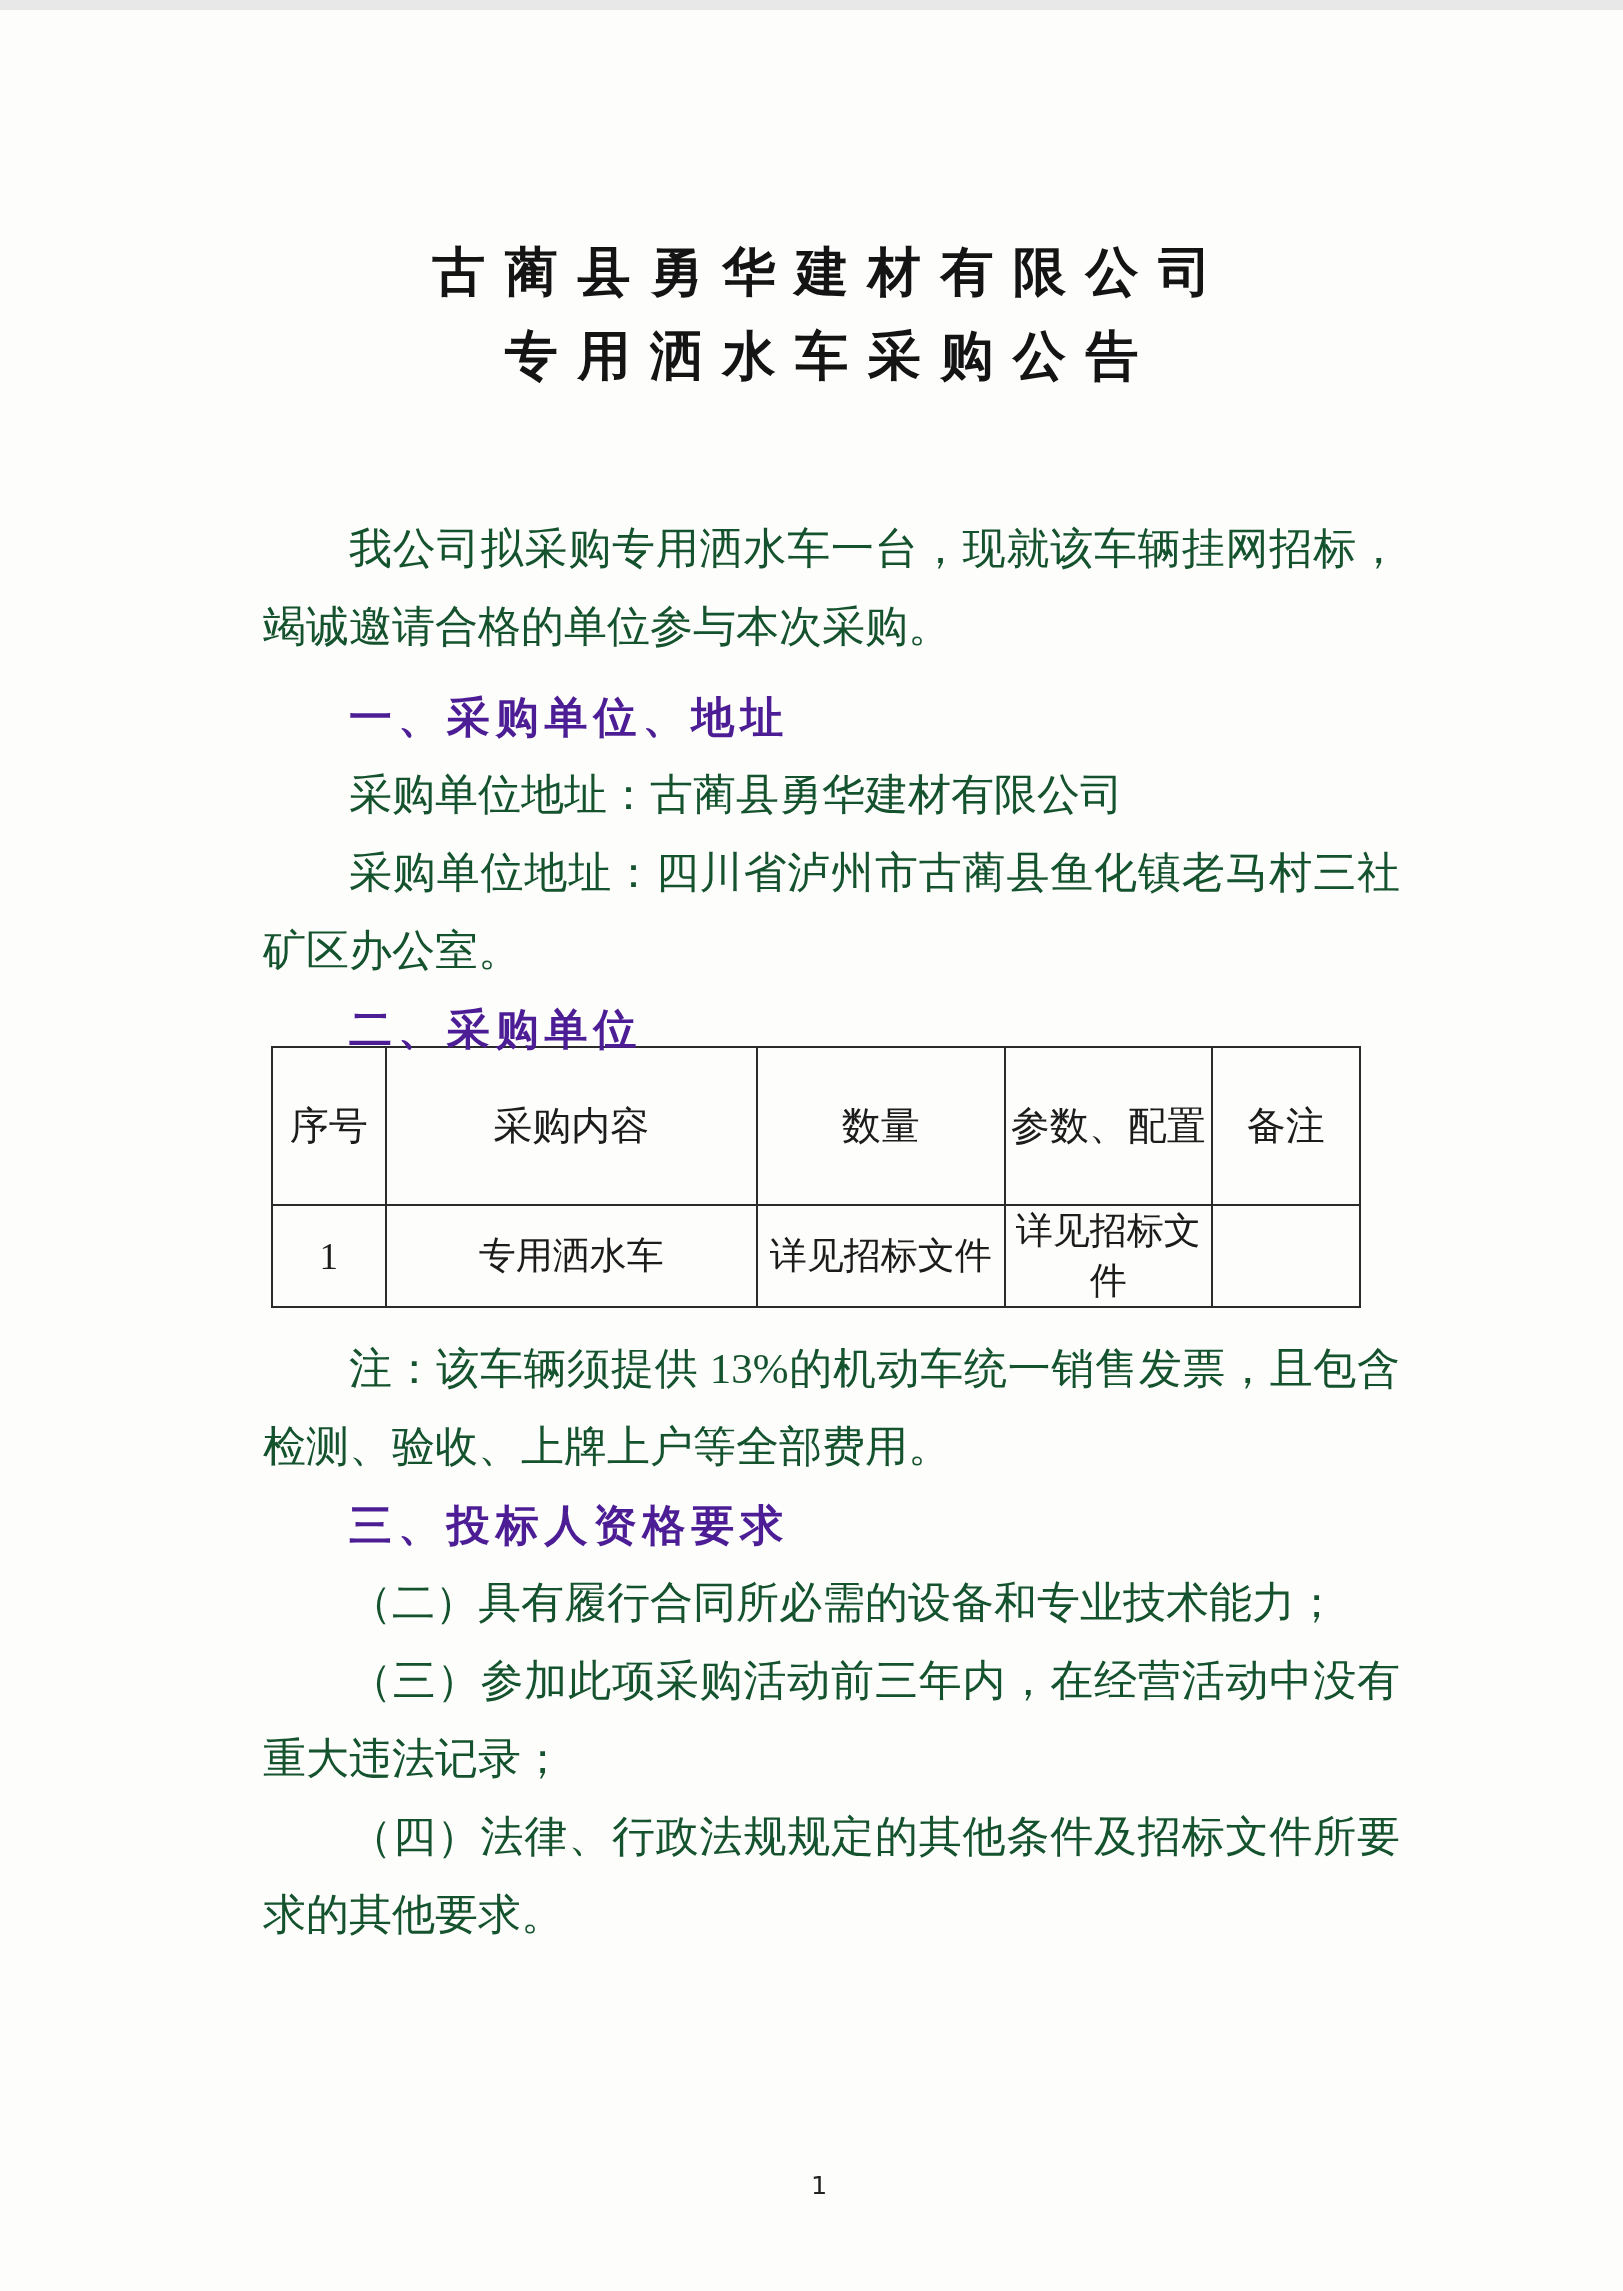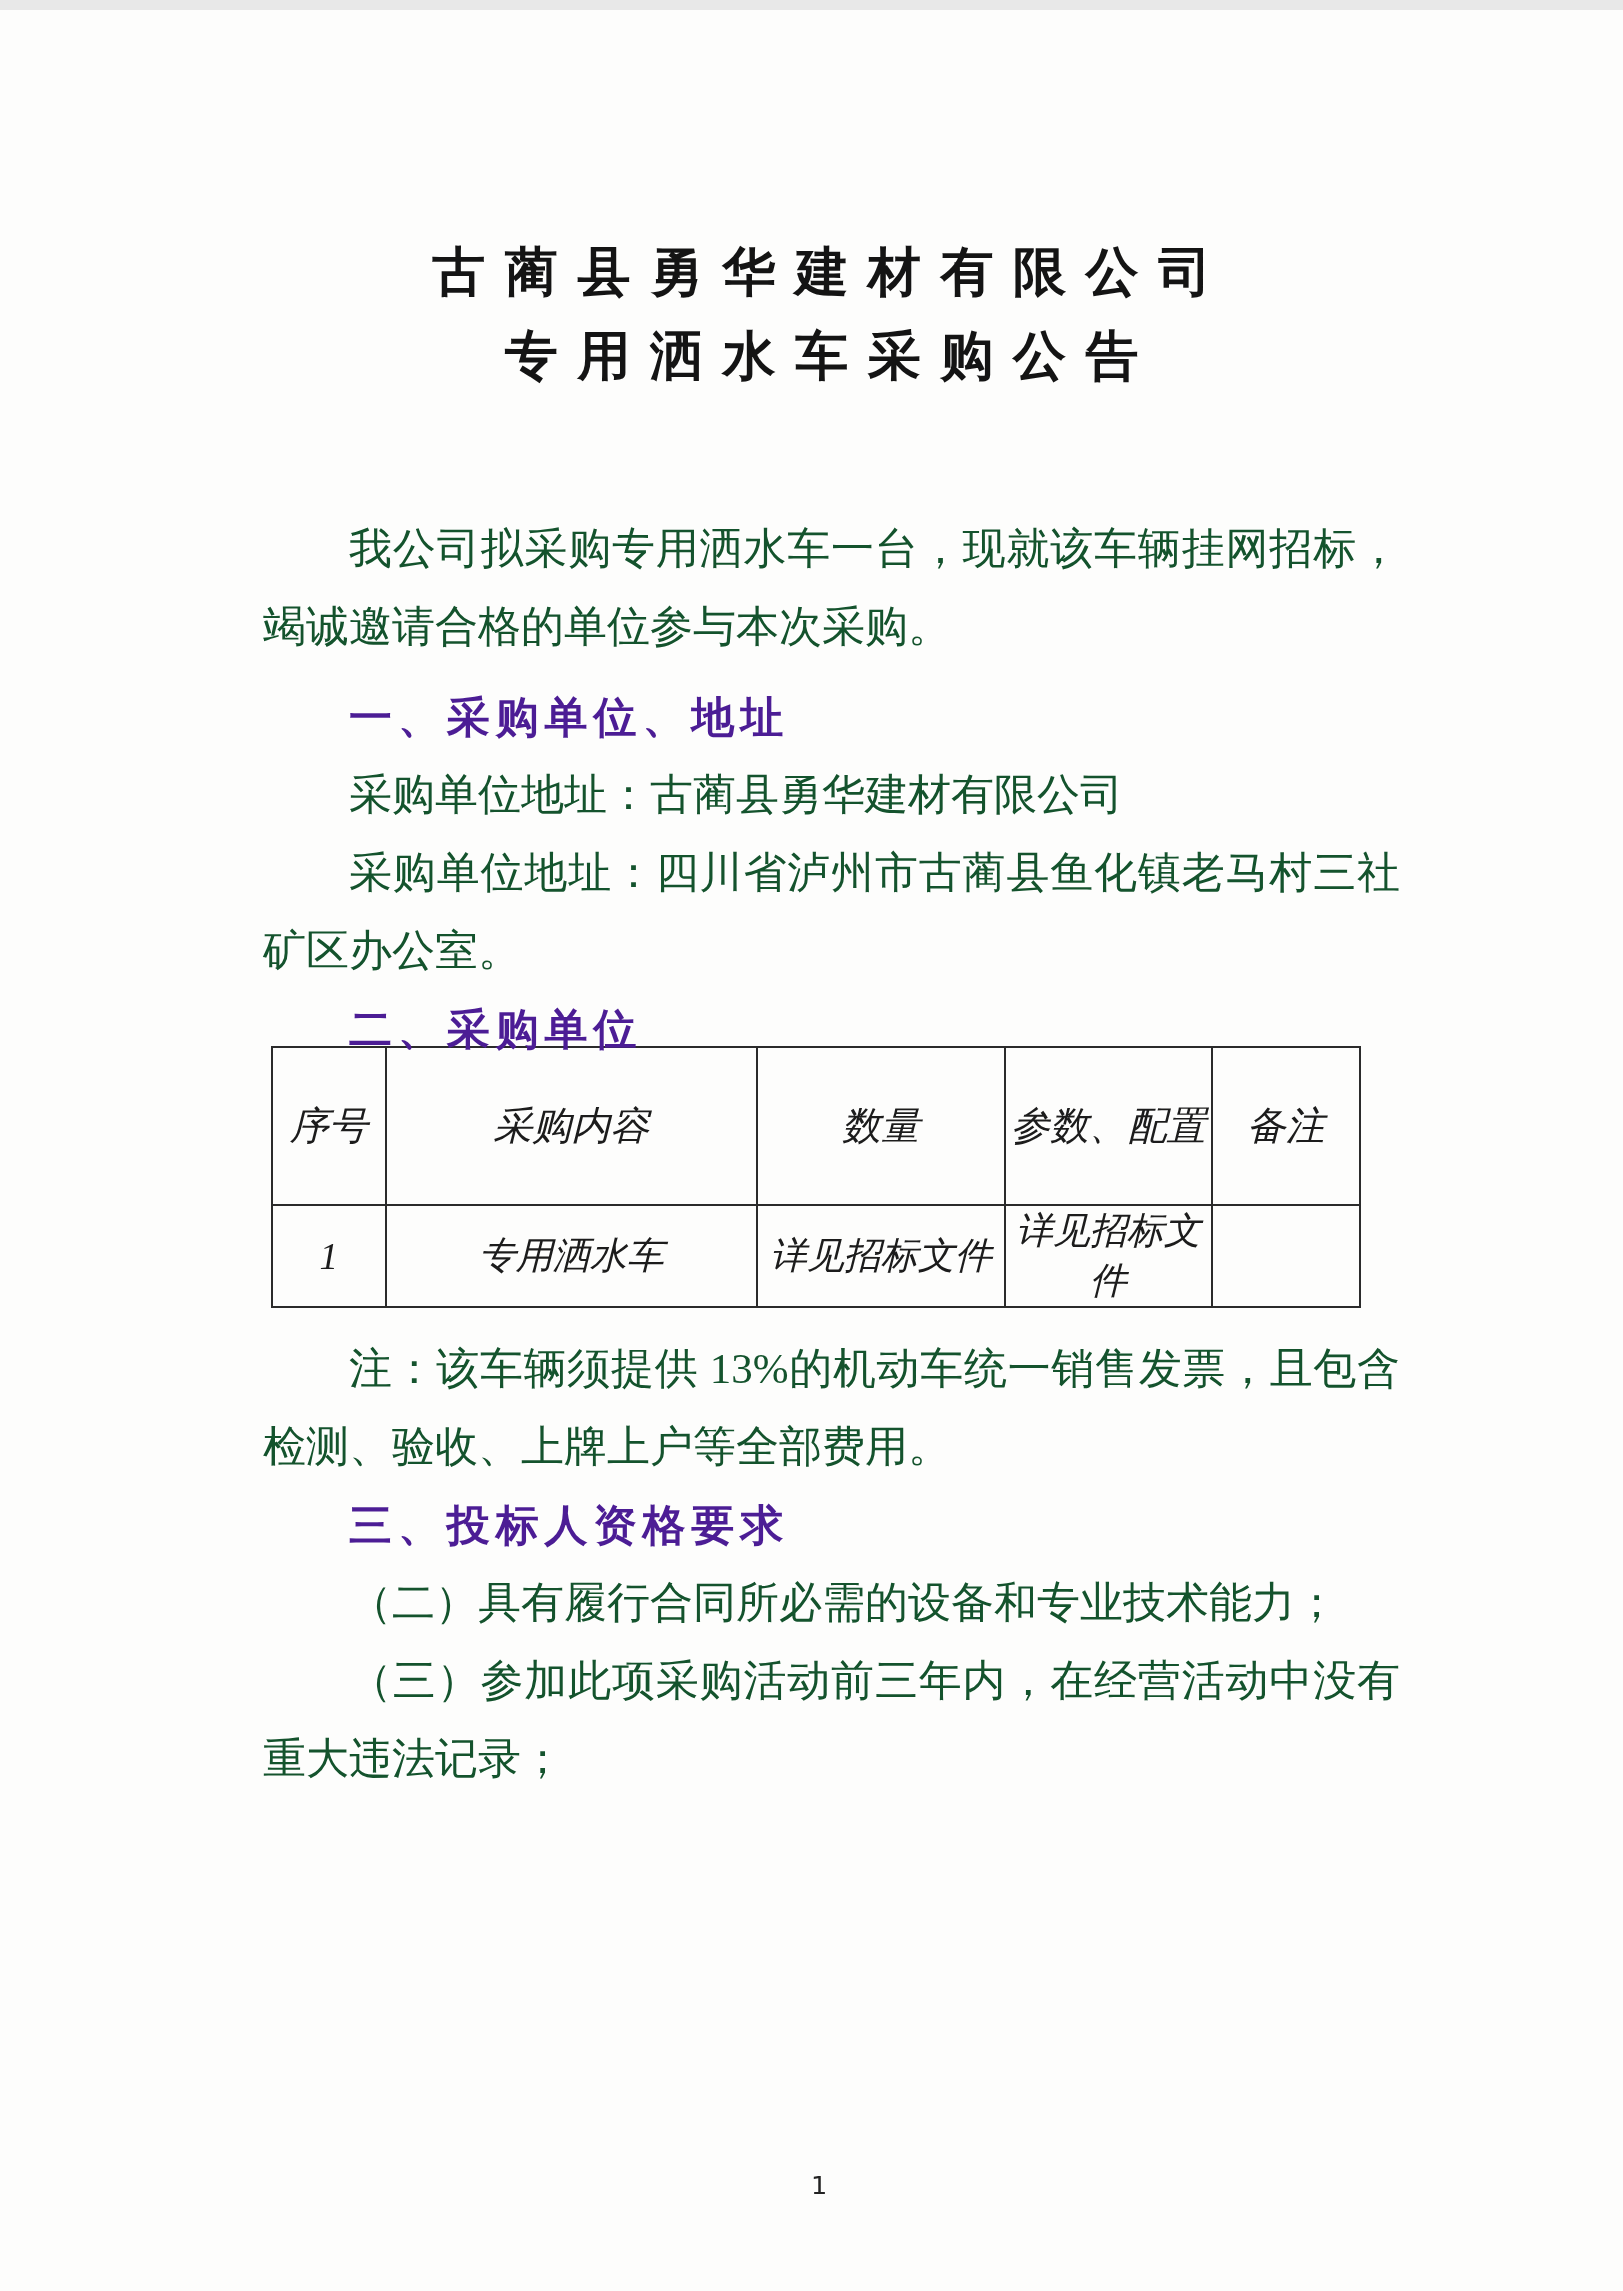--- a/index.html
+++ b/index.html
@@ -54,21 +54,20 @@
     color: #4c1d95;
   }
   .heading-1 { margin-top: 11.8px; }
   .note-para { margin-top: 21.6px; }
   table.procurement {
     margin-top: -21.6px;
     margin-left: 7.8px;
     width: 1088px;
     border-collapse: collapse;
     table-layout: fixed;
-    font-style: italic;
   }
   table.procurement th,
   table.procurement td {
     border: 2px solid #2b2b2b;
     text-align: center;
     vertical-align: middle;
     font-weight: normal;
     padding: 0;
     color: #1c1c1c;
   }
@@ -133,18 +132,19 @@
           <td></td>
         </tr>
       </tbody>
     </table>
 
     <p class="para note-para">注：该车辆须提供 13%的机动车统一销售发票，且包含检测、验收、上牌上户等全部费用。</p>
 
     <p class="heading">三、投标人资格要求</p>
     <p class="para">（二）具有履行合同所必需的设备和专业技术能力；</p>
     <p class="para">（三）参加此项采购活动前三年内，在经营活动中没有重大违法记录；</p>
+    <p class="para">（四）法律、行政法规规定的其他条件及招标文件所要求的其他要求。</p>
 
   </div>
 
   <div class="page-number">1</div>
 </div>
 
 
 </body></html>

